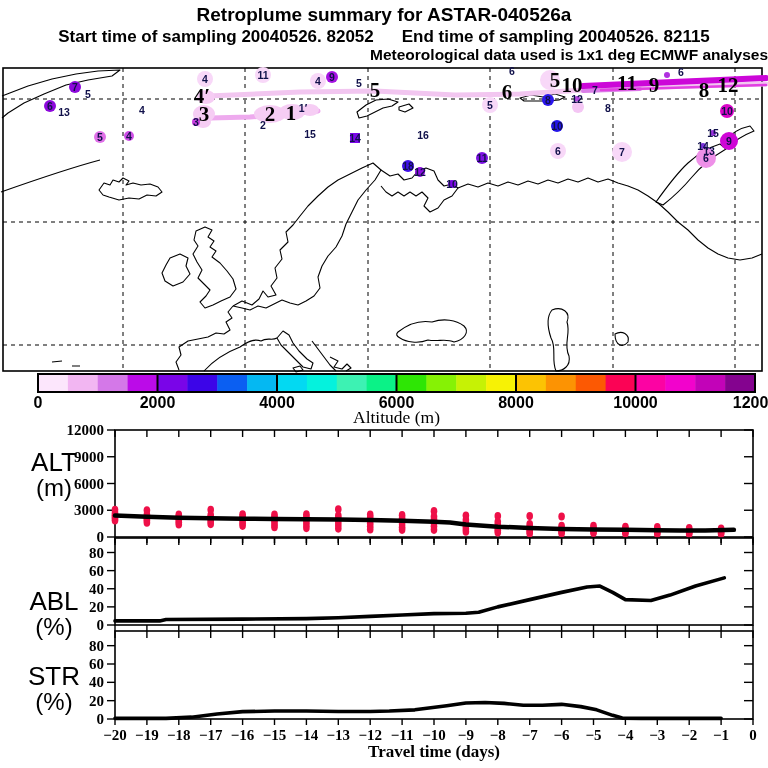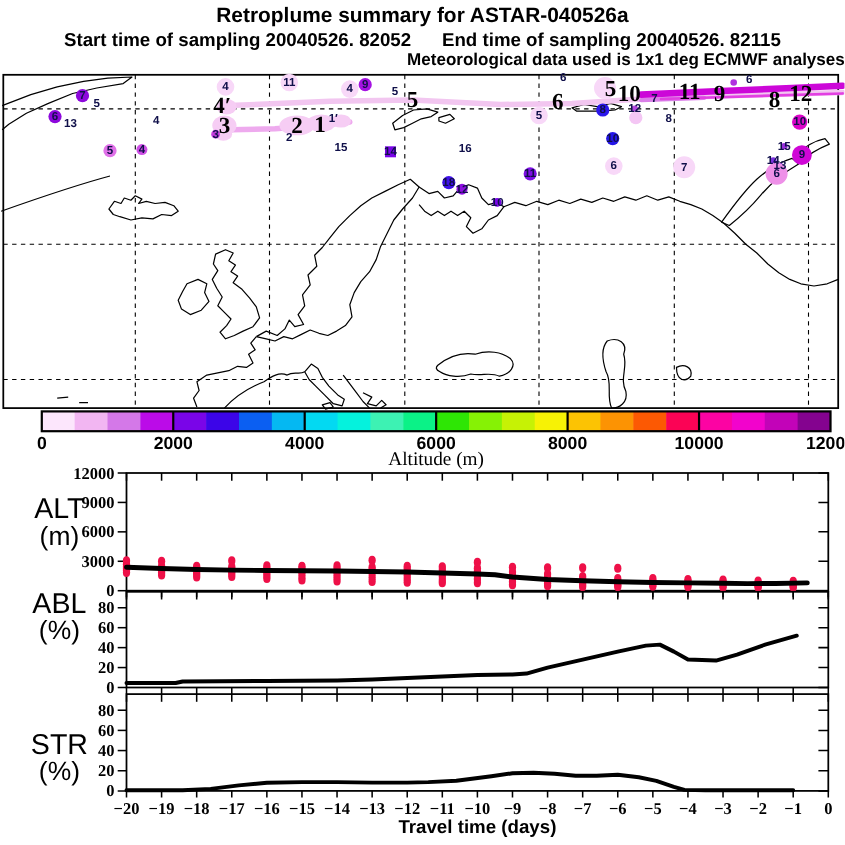--- a/index.html
+++ b/index.html
@@ -20,21 +20,21 @@
   .cblab{font-family:"Liberation Sans",sans-serif;font-size:16px;font-weight:bold;fill:#000;text-anchor:middle;}
   .cbtitle{font-family:"Liberation Serif",serif;font-size:17.5px;fill:#000;text-anchor:middle;}
   .ytick{font-family:"Liberation Serif",serif;font-size:15px;font-weight:bold;fill:#000;text-anchor:end;}
   .xtick{font-family:"Liberation Serif",serif;font-size:15px;font-weight:bold;fill:#000;text-anchor:middle;}
   .axis{fill:none;stroke:#000;stroke-width:1.6;}
   .tick{stroke:#000;stroke-width:1.4;}
   .side-label{position:absolute;left:6px;width:96px;text-align:center;color:#000000;font-weight:normal;
               font-size:26px;line-height:25px;}
   .side-label .unit{font-size:24px;}
   #xlabel{position:absolute;left:274px;top:742px;width:320px;text-align:center;
-          font-weight:bold;font-size:17px;color:#000;}
+          font-weight:bold;font-size:17px;color:#000;font-family:Liberation Serif, serif;}
 </style>
 </head>
 <body>
 
 <div id="page">
 
   <div id="h1" class="hline">Retroplume summary for ASTAR-040526a</div>
   <div id="h2" class="hline"><span>Start time of sampling 20040526. 82052</span><span>End time of sampling 20040526. 82115</span></div>
   <div id="h3" class="hline">Meteorological data used is 1x1 deg ECMWF analyses</div>
 
@@ -528,21 +528,21 @@
         <text x="689.2" y="740" class="xtick">−2</text>
         <text x="721.1" y="740" class="xtick">−1</text>
         <text x="753" y="740" class="xtick">0</text>
       </g>
   </svg>
 
   <div class="side-label" style="top:450px;">
     <div>ALT</div>
     <div class="unit">(m)</div>
   </div>
-  <div class="side-label" style="top:536px;">
+  <div class="side-label" style="top:589px;">
     <div>ABL</div>
     <div class="unit">(%)</div>
   </div>
   <div class="side-label" style="top:664px;">
     <div>STR</div>
     <div class="unit">(%)</div>
   </div>
   <div id="xlabel">Travel time (days)</div>
 
 </div>

